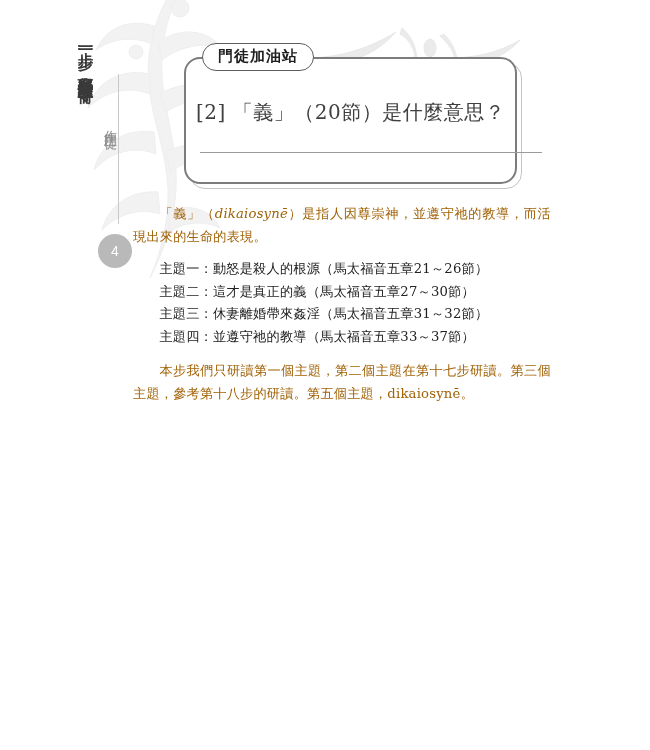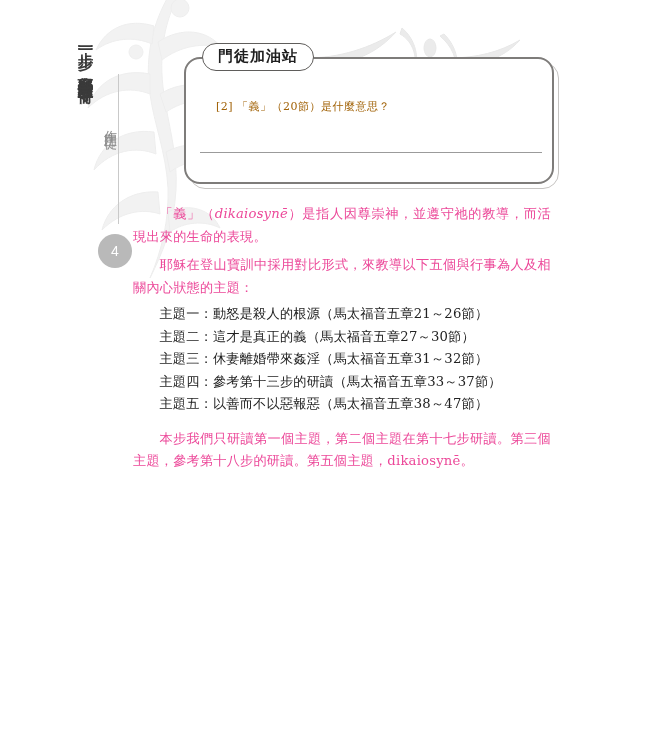--- a/index.html
+++ b/index.html
@@ -93,21 +93,21 @@
     align-items: center;
     justify-content: center;
     font-family: "Liberation Sans", sans-serif;
   }
 
   
   .qbox-wrap {
     position: absolute;
     left: 184px;
     top: 57px;
-    width: 370px;
+    width: 333px;
     height: 127px;
   }
   .qbox-shadow {
     position: absolute;
     left: 5px;
     top: 5px;
     width: 100%;
     height: 100%;
     border: 1.5px solid #c6c4c2;
     border-radius: 16px;
@@ -134,25 +134,25 @@
     border-radius: 16px;
     font-size: 15px;
     font-weight: bold;
     letter-spacing: 1px;
     color: #1f1f1f;
     white-space: nowrap;
     font-family: "DejaVu Serif", "Liberation Serif", serif;
   }
   .qbox-question {
     position: absolute;
-    left: 30px;
+    left: 10px;
     top: 40px;
-    font-size: 11px;
+    font-size: 20px;
     letter-spacing: 0.5px;
-    color: #a16207;
+    color: #404040;
     white-space: nowrap;
   }
   .qbox-line {
     position: absolute;
     left: 14px;
     top: 93px;
     width: 342px;
     height: 1px;
     background: #9b9b9b;
   }
@@ -163,21 +163,21 @@
     left: 133px;
     top: 203px;
     width: 418px;
   }
   p.para {
     margin: 0 0 0 0;
     font-size: 13.2px;
     line-height: 22.5px;
     text-align: justify;
     text-indent: 2em;
-    color: #ec4899;
+    color: #a16207;
     letter-spacing: 0.2px;
   }
   .gap-sm { height: 3px; }
   .lat { font-style: italic; font-family: "DejaVu Serif", "Liberation Serif", serif; }
   sup.fn { font-size: 9px; vertical-align: super; }
 
   .theme-list {
     margin: 4px 0 0 0;
     padding: 0;
     list-style: none;
@@ -249,28 +249,26 @@
 
   <div class="body">
 
     <p class="para"><span>「義」（</span><span class="lat">dikaiosynē</span><span>）是指人因尊崇神，並遵守祂的教導，而活現出來的生命的表現。</span></p>
 
     <div class="gap-sm"></div>
 
 
     <div class="gap-sm"></div>
 
-    <p class="para">耶穌在登山寶訓中採用對比形式，來教導以下五個與行事為人及相關內心狀態的主題：</p>
 
     <ul class="theme-list">
       <li>主題一：動怒是殺人的根源（馬太福音五章21～26節）</li>
       <li>主題二：這才是真正的義（馬太福音五章27～30節）</li>
       <li>主題三：休妻離婚帶來姦淫（馬太福音五章31～32節）</li>
-      <li>主題四：參考第十三步的研讀（馬太福音五章33～37節）</li>
-      <li>主題五：以善而不以惡報惡（馬太福音五章38～47節）</li>
+      <li>主題四：並遵守祂的教導（馬太福音五章33～37節）</li>
     </ul>
 
     <div class="block-gap"></div>
 
     <p class="para">本步我們只研讀第一個主題，第二個主題在第十七步研讀。第三個主題，參考第十八步的研讀。第五個主題，dikaiosynē。</p>
 
     <div class="gap-sm"></div>
 
 
   </div>

